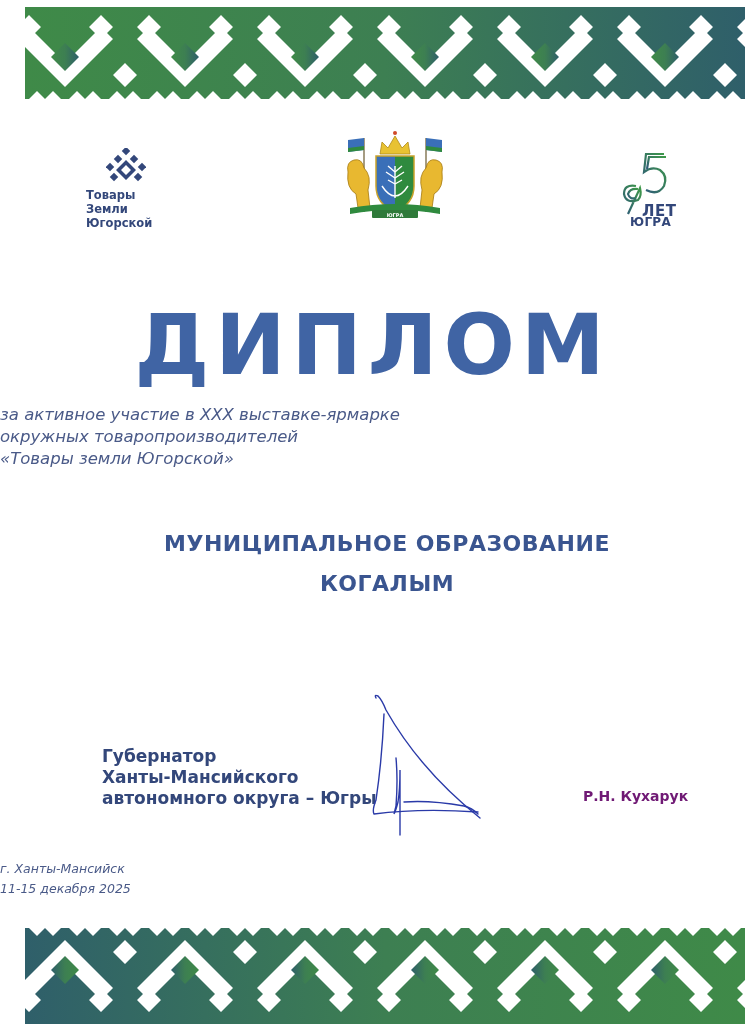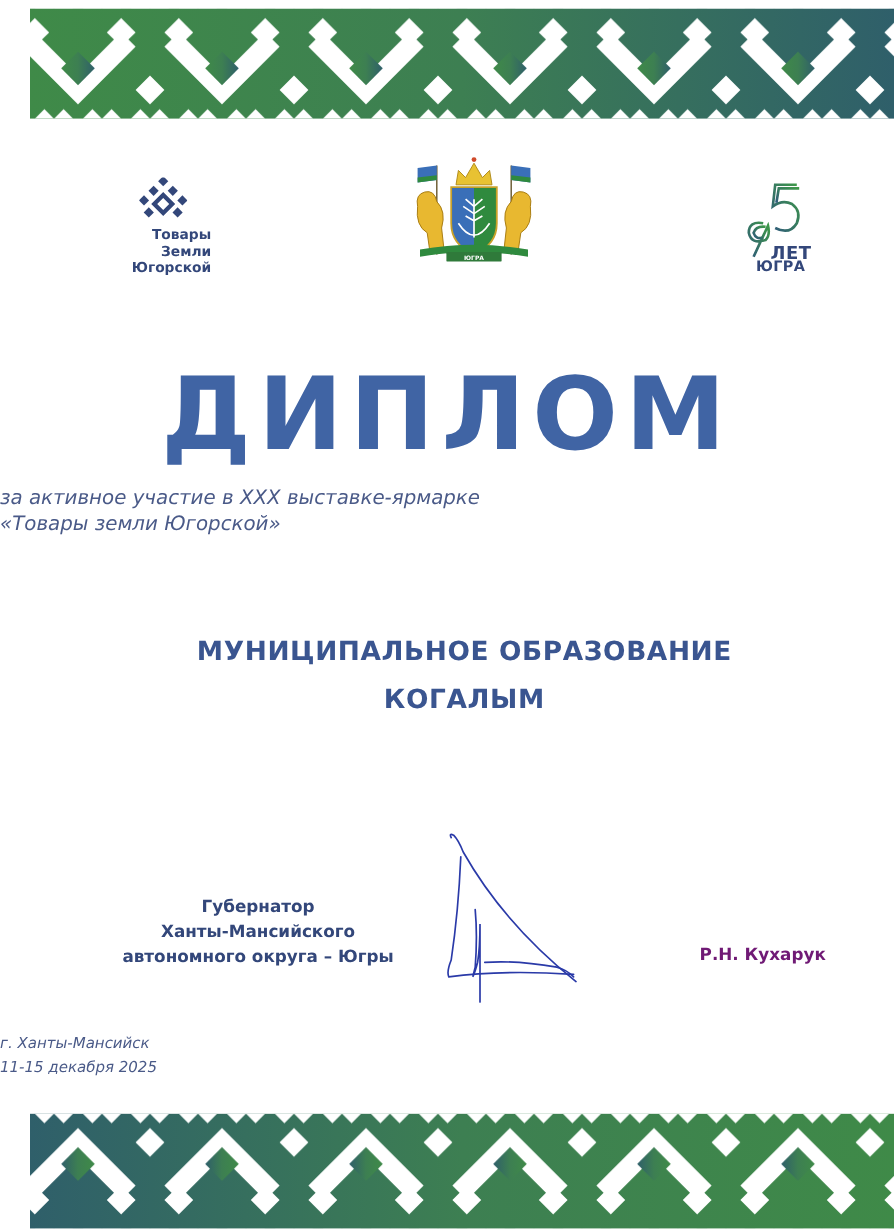--- a/index.html
+++ b/index.html
@@ -3,21 +3,21 @@
 <meta charset="utf-8">
 <style>
   html, body { margin: 0; padding: 0; background: #ffffff; }
   body { width: 745px; height: 1024px; position: relative; overflow: hidden;
          font-family: "DejaVu Sans", "Liberation Sans", sans-serif; color: #3a5590; }
   .border { position: absolute; left: 25px; width: 720px; }
   .border-top { top: 7px; height: 92px; }
   .border-bottom { top: 928px; height: 96px; }
   .border svg { display: block; width: 100%; height: 100%; }
 
-  .logo-left { position: absolute; left: 96px; top: 148px; width: 80px; text-align: right; }
+  .logo-left { position: absolute; left: 86px; top: 148px; width: 80px; text-align: left; }
   .logo-left .mark { width: 40px; height: 36px; margin: 0 auto 4px; display: block; }
   .logo-left .txt { font-size: 11.5px; font-weight: bold; line-height: 14px; color: #33477a; }
 
   .coat { position: absolute; left: 342px; top: 128px; width: 106px; height: 96px; }
 
   .logo-right { position: absolute; left: 612px; top: 148px; width: 64px; height: 86px; }
   .logo-right svg { position: absolute; left: 0; top: 0; }
   .logo-right .let { position: absolute; left: 30px; top: 54px; font-size: 15px; font-weight: bold; color: #33477a; letter-spacing: 0.5px; }
   .logo-right .ugra { position: absolute; left: 18px; top: 67px; font-size: 12px; font-weight: bold; color: #33477a; letter-spacing: 0.3px; }
 
@@ -27,22 +27,22 @@
 
   .subtitle { position: absolute; left: 0; right: 0; top: 404px; text-align: left;
               font-family: "DejaVu Sans", sans-serif; font-style: italic; font-size: 16.5px;
               line-height: 22px; color: #4a5a88; font-weight: 300; }
   .subtitle div { display: block; }
 
   .recipient { position: absolute; left: 0; right: 0; top: 524px; text-align: center;
                font-family: "DejaVu Sans", sans-serif; font-weight: bold; font-size: 22px;
                line-height: 40px; color: #3a5590; letter-spacing: 0.5px; padding-left: 29px; }
 
-  .gov { position: absolute; left: 102px; top: 746px; font-size: 14px; font-weight: bold;
-         line-height: 21px; color: #33477a; text-align: center; }
+  .gov { position: absolute; left: 102px; top: 746px; font-size: 17px; font-weight: bold;
+         line-height: 21px; color: #33477a; }
   .signature { position: absolute; left: 360px; top: 690px; width: 140px; height: 150px; }
   .signer { position: absolute; left: 583px; top: 788px; font-size: 14px; font-weight: bold; color: #701a75; }
 
   .place { position: absolute; left: 0; right: 0; top: 859px; text-align: left;
            font-style: italic; font-size: 12.5px; line-height: 20px; color: #4a5a88; }
 </style>
 </head>
 <body>
 
 <div class="border border-top">
@@ -135,20 +135,21 @@
     </g>
   </svg>
   <div class="let">ЛЕТ</div>
   <div class="ugra">ЮГРА</div>
 </div>
 
 <div class="title">ДИПЛОМ</div>
 
 <div class="subtitle">
   <div>за активное участие в XXX выставке-ярмарке</div>
+  <div>окружных товаропроизводителей</div>
   <div>«Товары земли Югорской»</div>
 </div>
 
 <div class="recipient">
   <div>МУНИЦИПАЛЬНОЕ ОБРАЗОВАНИЕ</div>
   <div>КОГАЛЫМ</div>
 </div>
 
 <div class="gov">
   <div>Губернатор</div>

